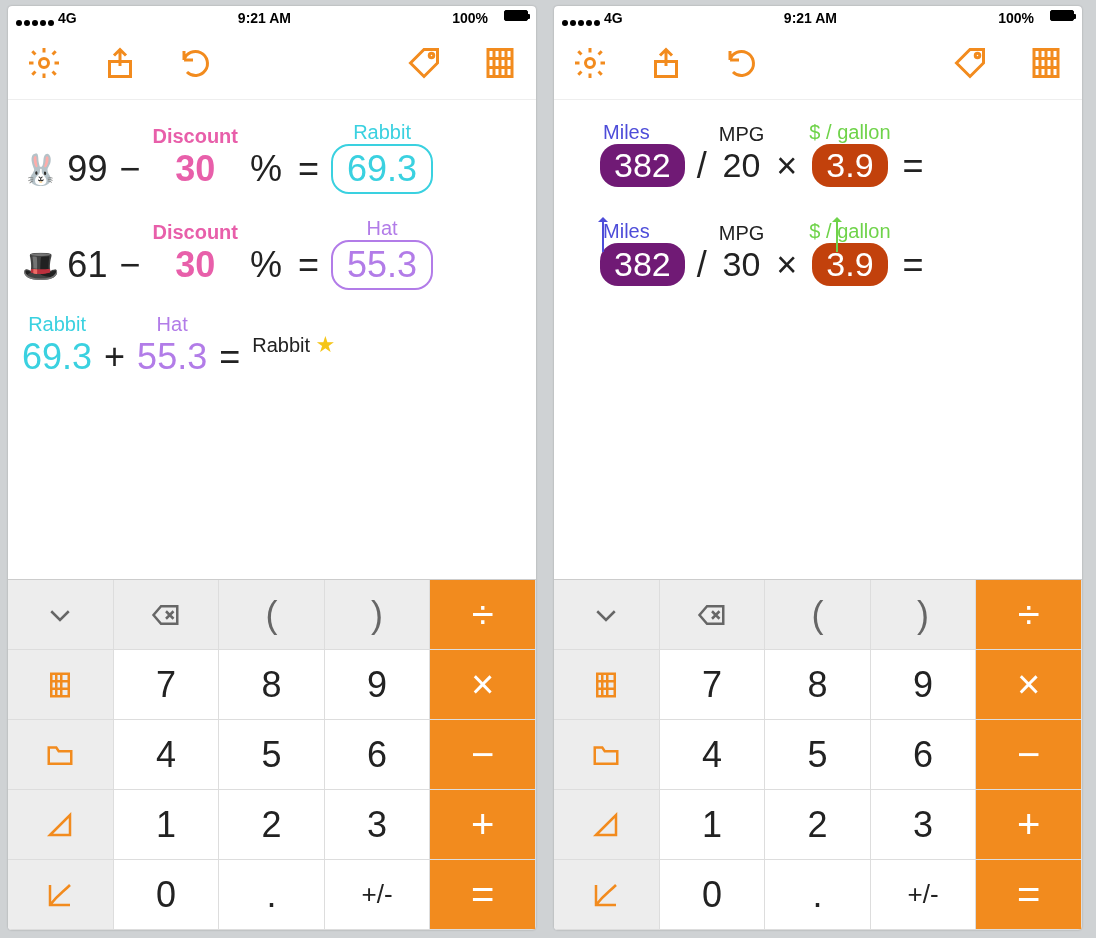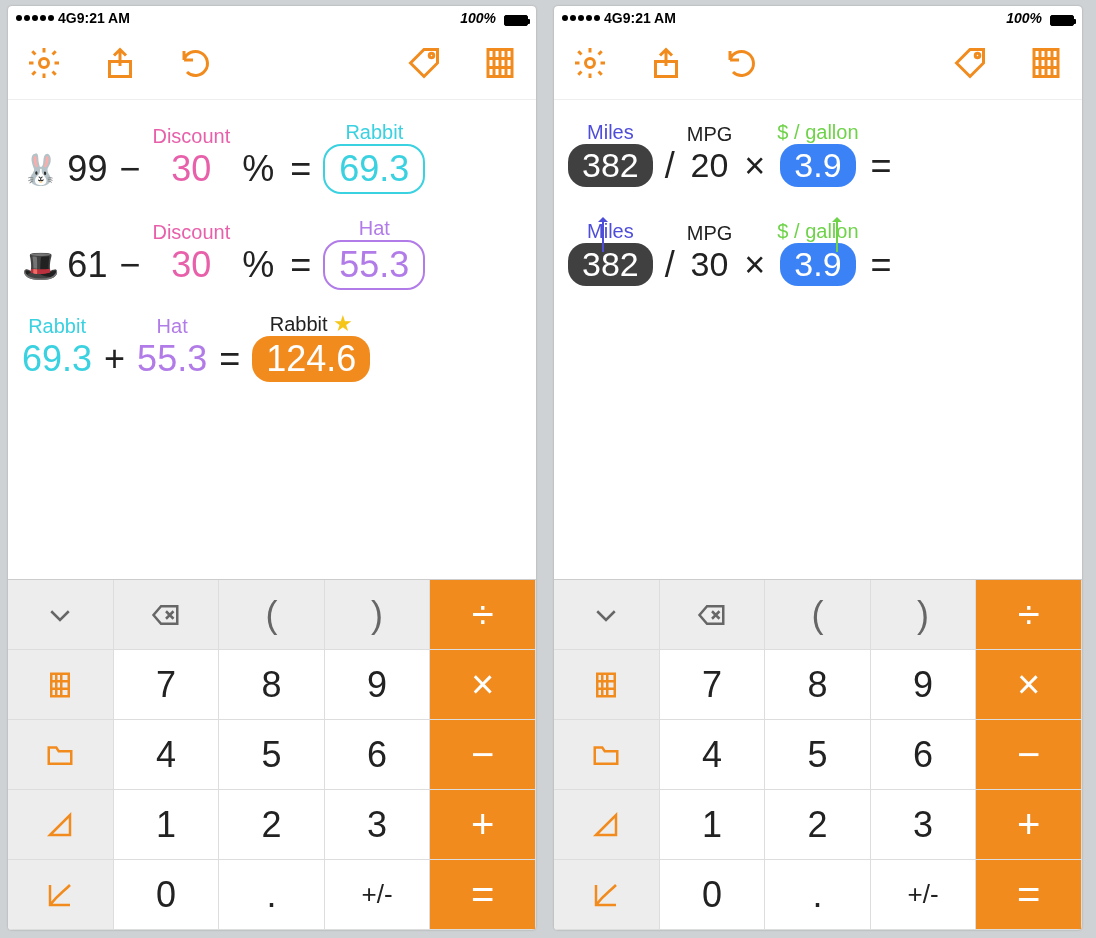--- a/index.html
+++ b/index.html
@@ -21,25 +21,25 @@
     overflow: hidden;
   }
   
   .status {
     height: 24px;
     display: flex; align-items: center;
     padding: 0 8px;
     font-size: 14px; font-weight: 600;
     color: #000;
   }
-  .status .left { display:flex; align-items:center; gap:4px; }
+  .status .left { display:flex; align-items:flex-end; gap:4px; }
   .status .dots { display:flex; gap:2px; }
   .status .dot { width:6px; height:6px; border-radius:50%; background:#000; }
-  .status .center { flex:1; text-align:left; }
-  .status .right { display:flex; align-items:flex-end; gap:8px;font-style:italic; }
+  .status .center { flex:1; text-align:center; }
+  .status .right { display:flex; align-items:flex-start; gap:16px; }
   .status .batt {
     width:24px; height:11px; border:1px solid #000; border-radius:2px;
     position:relative; background:#000;
   }
   .status .batt:after {
     content:""; position:absolute; right:-3px; top:3px; width:2px; height:5px;
     background:#000; border-radius:0 1px 1px 0;
   }
   
   .toolbar {
@@ -68,23 +68,23 @@
   .cell { display:inline-flex; flex-direction:column; align-items:center; }
   .lbl { font-size:20px; line-height:20px; margin-bottom:2px; min-height:20px; }
   .op { font-size:36px; color:#222; padding:0 4px; }
   .pill {
     border-radius: 18px;
     padding: 2px 14px;
   }
   .pill-outline-cyan { border:2px solid #3ad1e0; color:#3ad1e0; }
   .pill-outline-purple { border:2px solid #b27ce8; color:#b27ce8; }
   .pill-orange { background:#f28b1e; color:#fff; }
-  .pill-blue   { background:#404040; color:#fff; }
-  .pill-green  { background:#3b82f6; color:#fff; }
-  .c-pink   { color:#e85faa; }
+  .pill-blue   { background:#701a75; color:#fff;margin-left:32px; }
+  .pill-green  { background:#c2410c; color:#fff; }
+  .c-pink   { color:#e85faa;font-weight:bold; }
   .c-cyan   { color:#3ad1e0; }
   .c-purple { color:#b27ce8; }
   .c-green  { color:#6fd34a; }
   .c-blue   { color:#4e4dd9; }
   .block { margin-bottom: 24px; }
   
   .arrow {
     position:absolute;
     width:2px; background:currentColor;
   }
@@ -240,21 +240,20 @@
         <span class="cell">
             <span class="lbl c-purple">Hat</span>
             <span class="c-purple">55.3</span>
           </span>
         <span class="cell">
             <span class="lbl">&nbsp;</span>
             <span class="op">=</span>
           </span>
         <span class="cell">
             <span class="lbl"><span>Rabbit</span> <span class="star">★</span></span>
-            <span class="pill pill-orange">124.6</span>
           </span>
       </div>
     </div>
   </div>
 
   <div class="keypad">
     <div class="key grey">
         <svg viewBox="0 0 24 24">
           <path d="M5 9l7 7 7-7"></path>
         </svg>

